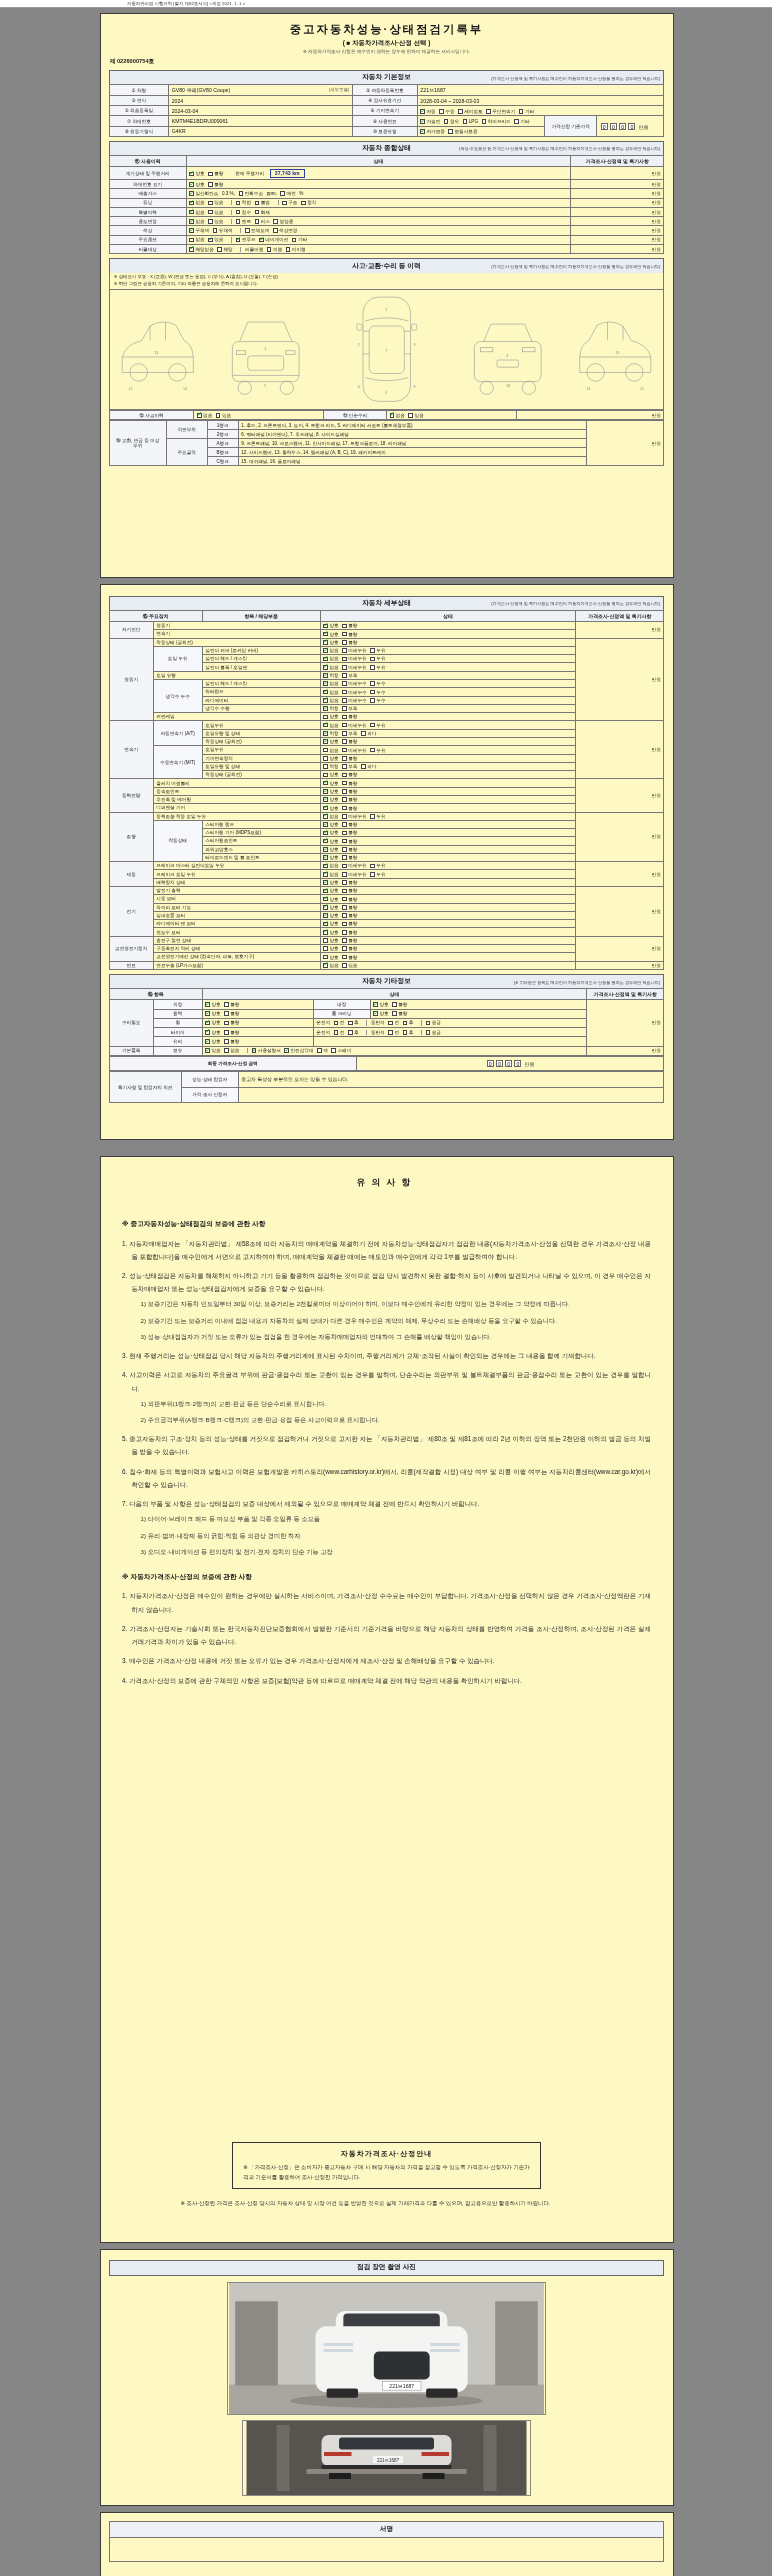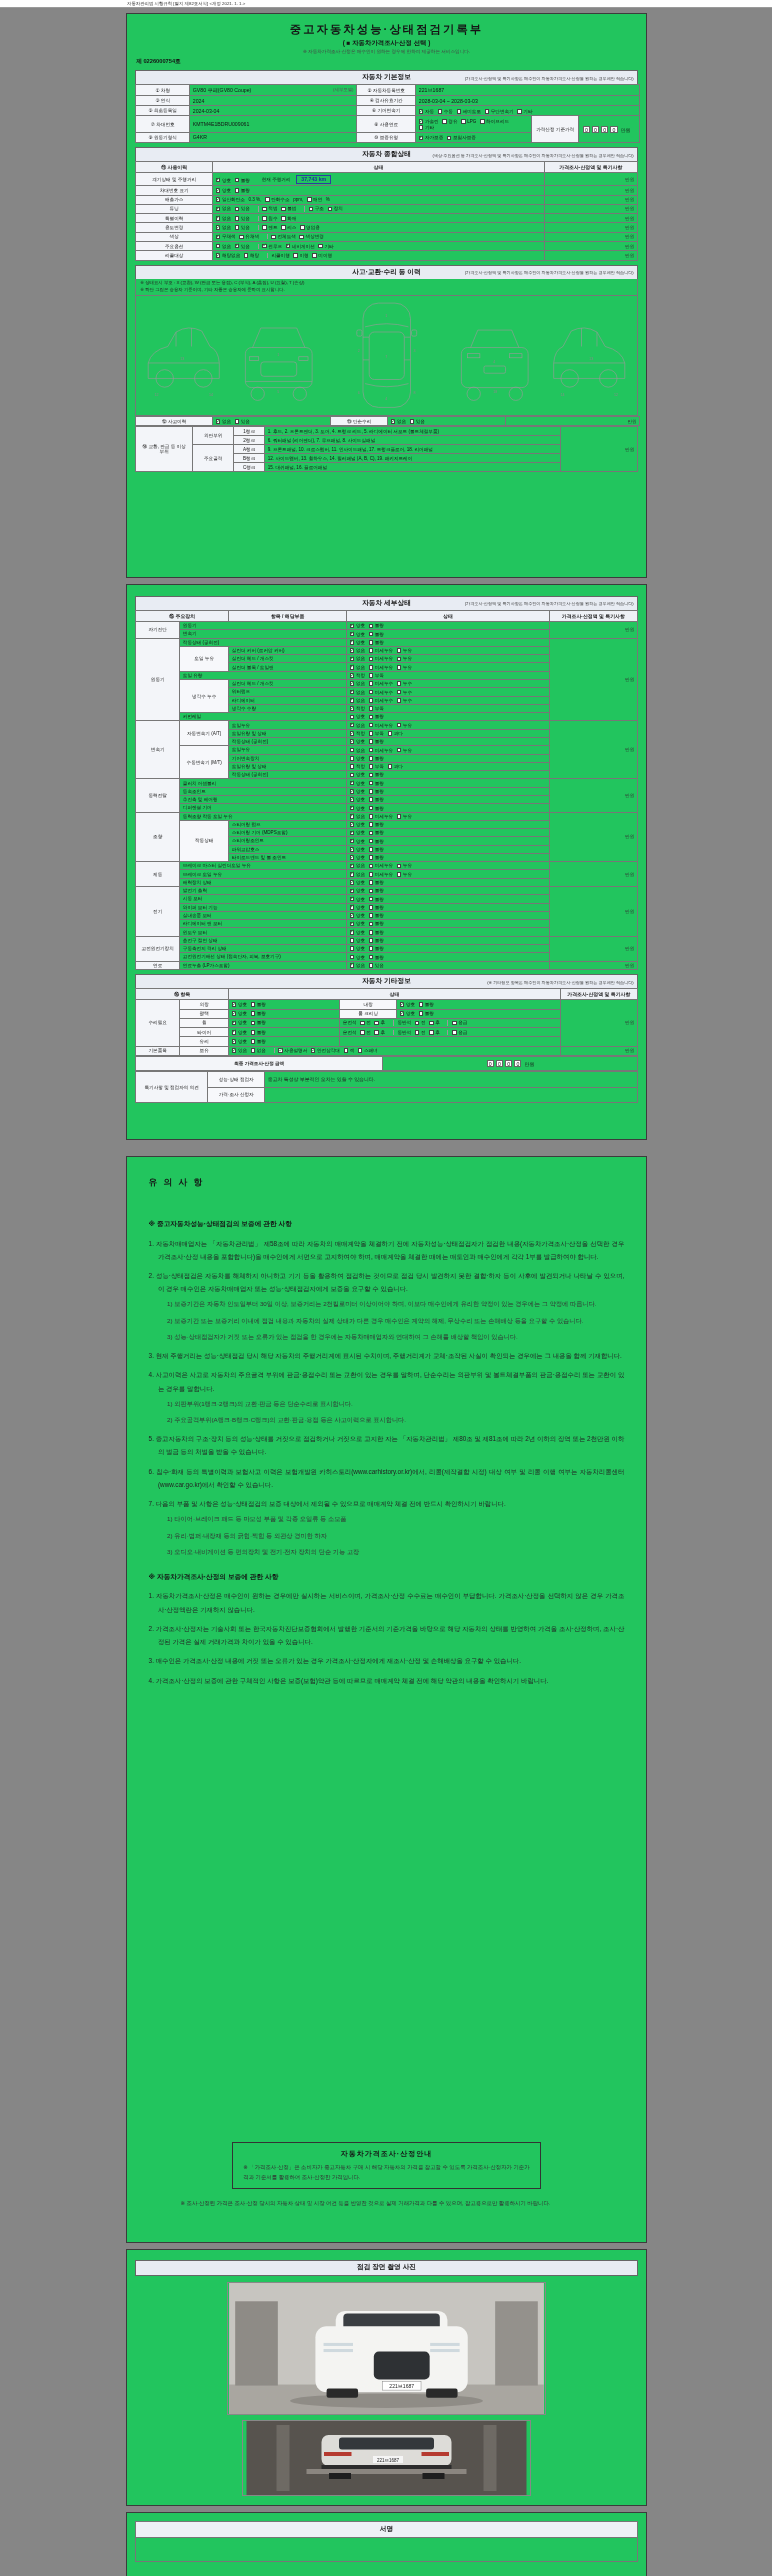--- a/index.html
+++ b/index.html
@@ -1,20 +1,20 @@
 <!DOCTYPE html>
 <html style="font-size:8.2px"><head>
 <meta charset="utf-8">
 <title>중고자동차성능·상태점검기록부</title>
 <style>
 *{box-sizing:border-box}
 html,body{margin:0;padding:0}
 body{width:773px;background:#868686;font-family:"Liberation Sans","DejaVu Sans",sans-serif;color:#151515}
 .topstrip{background:#ffffff;border-bottom:0.5px solid #9a9a9a;padding:1px 0 1px 127px;font-size:4.4px;color:#333}
-.page{width:521px;margin:0 auto;background:#22c55e;border:0.5px solid #3c3c3c;padding:6.2px 8.2px;position:relative}
+.page{width:574px;margin:0 auto;background:#fef9c3;border:0.5px solid #3c3c3c;padding:6.2px 8.2px;position:relative}
 .p1{margin-top:5.2px;min-height:565px}
 .p2{margin-top:6.2px;min-height:556px}
 .p3{margin-top:15.5px;min-height:1087px;padding:17.5px 21.6px;display:flex;flex-direction:column}
 .p4{margin-top:6.2px;min-height:230px}
 .p5{margin-top:6.2px;min-height:101px;padding:7.2px 8.2px}
 .title{text-align:center;font-size:11.3px;font-weight:bold;letter-spacing:2.1px;margin-top:2.1px}
 .subtitle{text-align:center;font-size:6.4px;font-weight:bold;margin-top:1.5px}
 .subnote{text-align:center;font-size:4.6px;color:#444;margin-top:1px}
 .docno{font-size:5.7px;font-weight:bold;margin:4.1px 0 1px 1px}
 .sec{position:relative;background:#e8ecf3;border:0.5px solid #666;border-bottom:none;text-align:center;font-weight:bold;font-size:6.7px;padding:2.1px 3.1px;margin-top:4.1px}
@@ -44,21 +44,21 @@
 .legend{border:0.5px solid #777;border-top:none;padding:1.5px 4.1px;font-size:4.4px;color:#222}
 .legend div{line-height:1.5}
 .diagrams{border:0.5px solid #777;border-top:none;display:flex;align-items:center;justify-content:space-between;padding:4.1px 5.2px}
 svg.carline path,svg.carline rect,svg.carline circle,svg.carline line,svg.carline ellipse{stroke:#9a9a9a;fill:none;stroke-width:1.2}
 svg.carline text{fill:#8a8a8a;font-size:7px;font-family:"Liberation Sans",sans-serif}
 .final-tb td{height:14.4px}
 .final-lab{font-size:5.7px;font-weight:bold}
 .final-val{text-align:center}
 .remarks td{height:15.5px}
 .remark-text{font-size:4.9px;color:#222}
-.n-title{font-size:8.8px;font-weight:bold;letter-spacing:6.2px;margin:3.1px 0 15.5px}
+.n-title{text-align:center;font-size:8.8px;font-weight:bold;letter-spacing:6.2px;margin:3.1px 0 15.5px}
 .n-head{font-size:6.7px;font-weight:bold;margin:15.5px 0 7.2px}
 .n-item{font-size:6.4px;line-height:2.05;margin:6.2px 0 3.1px;padding-left:9.3px;text-indent:-9.3px;color:#222;text-align:justify}
 .n-sub{font-size:6.2px;line-height:1.95;margin:0 0 4.1px 18.5px;color:#333;text-align:justify}
 .n-spacer{flex:1}
 .n-box{border:0.8px solid #333;width:309px;margin:20.6px auto 8.2px;padding:6.2px 10.3px;text-align:center}
 .nb-title{font-weight:bold;font-size:7px;letter-spacing:1px;margin-bottom:4.1px}
 .nb-note{font-size:5.4px;color:#333;text-align:left;line-height:1.75}
 .n-after{font-size:5.4px;color:#333;width:412px;margin:2.1px auto 15.5px;line-height:1.75}
 .photos-wrap{display:flex;flex-direction:column;align-items:center;gap:5.2px;padding:6.2px 0 3.1px}
 .photo{border:0.5px solid #888;display:block}

